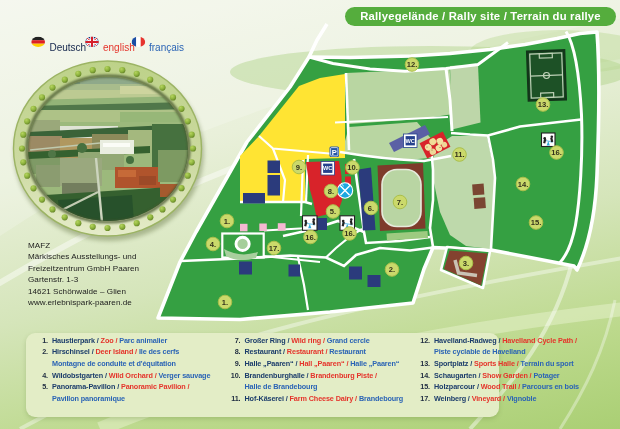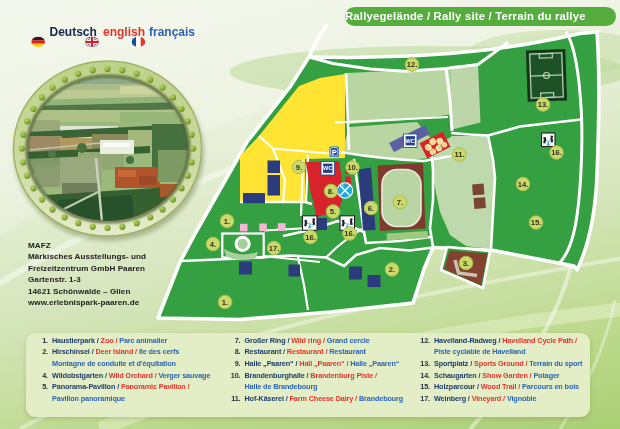--- a/index.html
+++ b/index.html
@@ -1,22 +1,22 @@
 <!DOCTYPE html>
 <html><head><meta charset="utf-8">
 <style>
 html,body{margin:0;padding:0;width:620px;height:429px;overflow:hidden}
 body{font-family:"Liberation Sans",sans-serif;position:relative;
 background:linear-gradient(168deg,#f3f6eb 0%,#e9f0da 32%,#d5e5ba 58%,#bcd98c 82%,#aacf74 100%)}
 .abs{position:absolute}
 #title{left:345px;top:7px;width:271px;height:19px;background:#55ad3d;border-radius:9.5px;
-color:#fff;font-weight:bold;font-size:11.3px;text-align:left;line-height:19px;letter-spacing:0.2px}
-.flaglab{font-size:12px;font-weight:bold;top:28px;height:9px;line-height:9px}
-#mafz{left:28px;top:240px;font-size:8.1px;font-weight:bold;color:#1c1c1c;line-height:11.45px;letter-spacing:0.05px}
-#legend{left:26px;top:333px;width:564px;height:84px;background:#e3edc6;border-radius:9px;
+color:#fff;font-weight:bold;font-size:11.3px;text-align:center;line-height:19px;letter-spacing:0.2px}
+.flaglab{font-size:10px;font-weight:normal;top:43px;height:9px;line-height:9px}
+#mafz{left:28px;top:240px;font-size:8.1px;font-weight:normal;color:#1c1c1c;line-height:11.45px;letter-spacing:0.05px}
+#legend{left:26px;top:333px;width:473px;height:84px;background:#e3edc6;border-radius:9px;
 box-shadow:0 2px 4px rgba(90,120,50,0.25)}
 .lcol{position:absolute;top:1.8px}
 .lrow{height:11.65px;line-height:11.65px;font-size:7.25px;font-weight:bold;white-space:nowrap;letter-spacing:-0.12px}
 .lnum{display:inline-block;text-align:right;color:#233043;margin-right:4px}
 .de{color:#1c3d6b} .en{color:#e5342b} .fr{color:#2b64b5} .sl{color:#1c3d6b}
 </style></head>
 <body>
 
 <svg width="620" height="429" viewBox="0 0 620 429" style="position:absolute;left:0;top:0">
   <defs>
@@ -486,17 +486,17 @@
 <div class="lrow"><span class="lnum" style="width:16px">7.</span><span class="ltx"><span class="de">Großer Ring</span><span class="sl"> / </span><span class="en">Wild ring</span><span class="en"> / </span><span class="fr">Grand cercle</span></span></div>
 <div class="lrow"><span class="lnum" style="width:16px">8.</span><span class="ltx"><span class="de">Restaurant</span><span class="sl"> / </span><span class="en">Restaurant</span><span class="en"> / </span><span class="fr">Restaurant</span></span></div>
 <div class="lrow"><span class="lnum" style="width:16px">9.</span><span class="ltx"><span class="de">Halle „Paaren“</span><span class="sl"> /  </span><span class="en">Hall „Paaren“</span><span class="en"> / </span><span class="fr">Halle „Paaren“</span></span></div>
 <div class="lrow"><span class="lnum" style="width:16px">10.</span><span class="ltx"><span class="de">Brandenburghalle</span><span class="sl"> / </span><span class="en">Brandenburg Piste</span><span class="en"> /</span></span></div>
 <div class="lrow"><span class="lnum" style="width:16px"></span><span class="ltx"><span class="fr">Halle de Brandebourg</span></span></div>
 <div class="lrow"><span class="lnum" style="width:16px">11.</span><span class="ltx"><span class="de">Hof-Käserei</span><span class="sl"> / </span><span class="en">Farm Cheese Dairy</span><span class="en"> / </span><span class="fr">Brandebourg</span></span></div>
     </div>
     <div class="lcol" style="left:386px">
       <div class="lrow"><span class="lnum" style="width:18px">12.</span><span class="ltx"><span class="de">Havelland-Radweg</span><span class="sl"> / </span><span class="en">Havelland Cycle Path</span><span class="en"> /</span></span></div>
 <div class="lrow"><span class="lnum" style="width:18px"></span><span class="ltx"><span class="fr">Piste cyclable de Havelland</span></span></div>
-<div class="lrow"><span class="lnum" style="width:18px">13.</span><span class="ltx"><span class="de">Sportplatz</span><span class="sl"> / </span><span class="en">Sports Ground</span><span class="en"> / </span><span class="fr">Terrain du sport</span></span></div>
+<div class="lrow"><span class="lnum" style="width:18px">13.</span><span class="ltx"><span class="de">Sportplatz</span><span class="sl"> / </span><span class="en">Sports Halle</span><span class="en"> / </span><span class="fr">Terrain du sport</span></span></div>
 <div class="lrow"><span class="lnum" style="width:18px">14.</span><span class="ltx"><span class="de">Schaugarten</span><span class="sl"> / </span><span class="en">Show Garden</span><span class="en"> / </span><span class="fr">Potager</span></span></div>
 <div class="lrow"><span class="lnum" style="width:18px">15.</span><span class="ltx"><span class="de">Holzparcour</span><span class="sl"> / </span><span class="en">Wood Trail</span><span class="en"> / </span><span class="fr">Parcours en bois</span></span></div>
 <div class="lrow"><span class="lnum" style="width:18px">17.</span><span class="ltx"><span class="de">Weinberg</span><span class="sl"> / </span><span class="en">Vineyard</span><span class="en"> / </span><span class="fr">Vignoble</span></span></div>
     </div>
 </div>
 </body></html>

